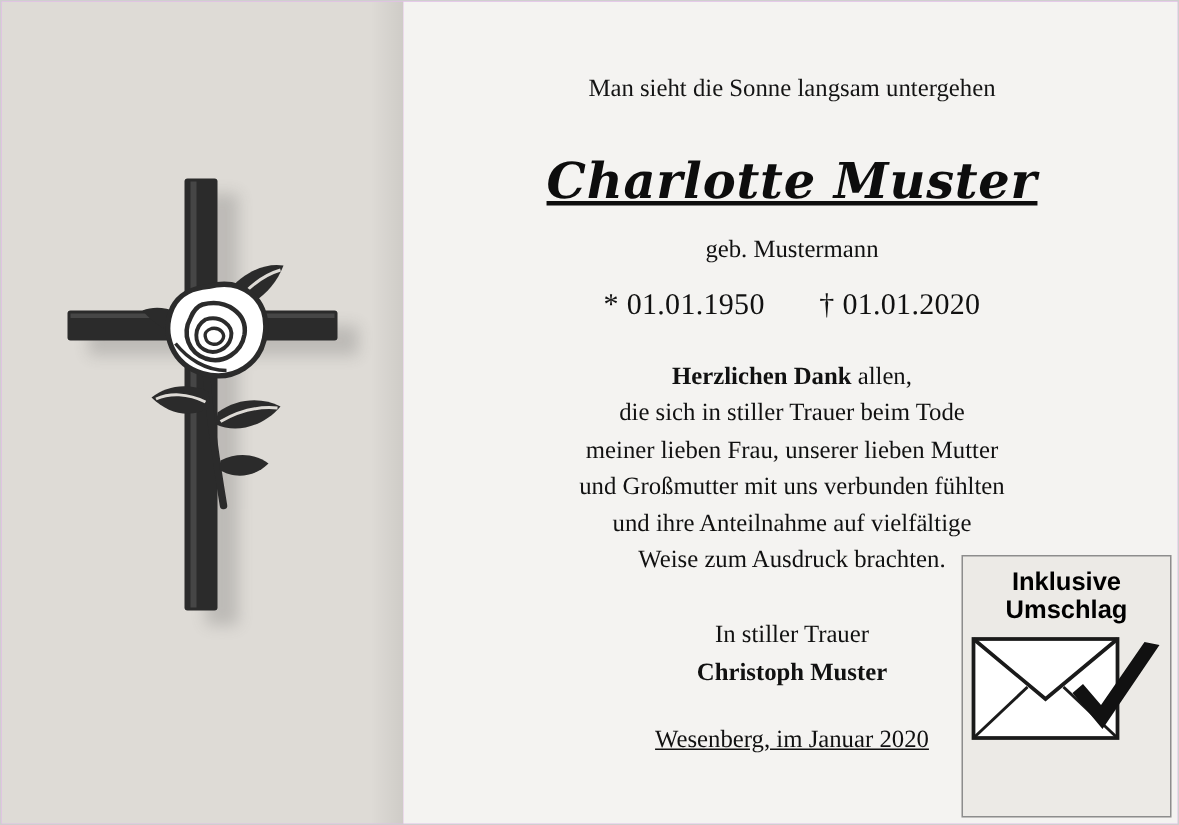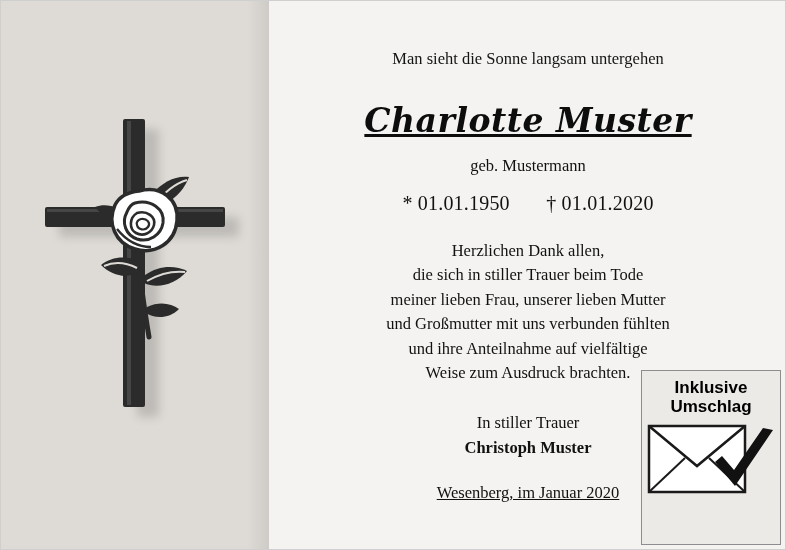--- a/index.html
+++ b/index.html
@@ -144,21 +144,21 @@
     letter-spacing: 0.2px;
   }
   .dates .gap { display: inline-block; width: 26px; }
 
   .thanks {
     margin-top: 24px;
     font-size: 16.5px;
     line-height: 1.48;
   }
   .thanks div { white-space: nowrap; }
-  .thanks b { font-weight: normal; text-align: right; }
+  .thanks b { font-weight: bold; text-align: right; }
 
   .mourning {
     margin-top: 26px;
     font-size: 16.5px;
     line-height: 1.5;
   }
   .mourning .signer { font-weight: bold; }
 
   .place {
     margin-top: 22px;

